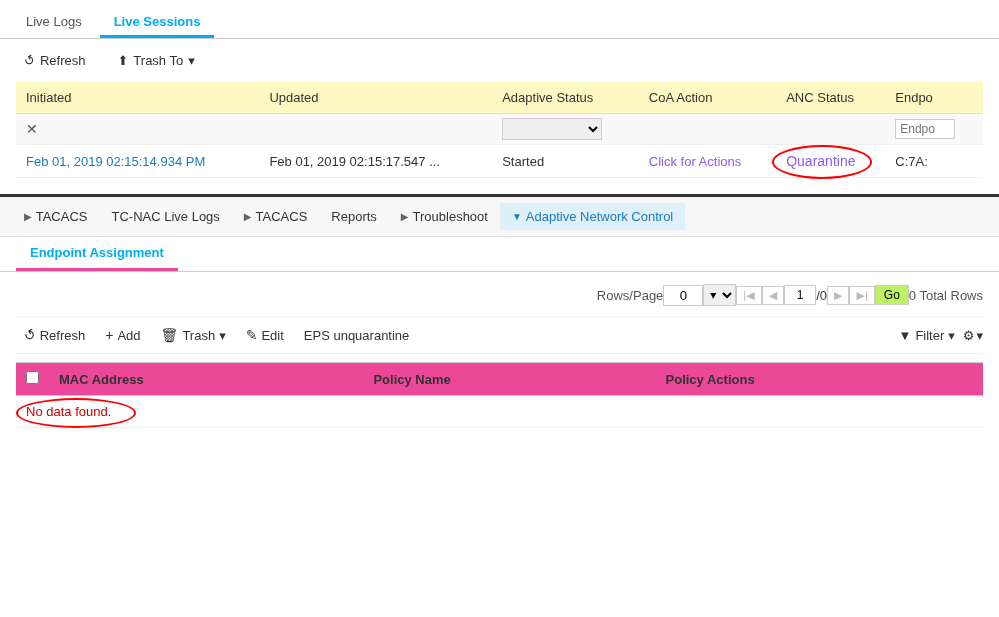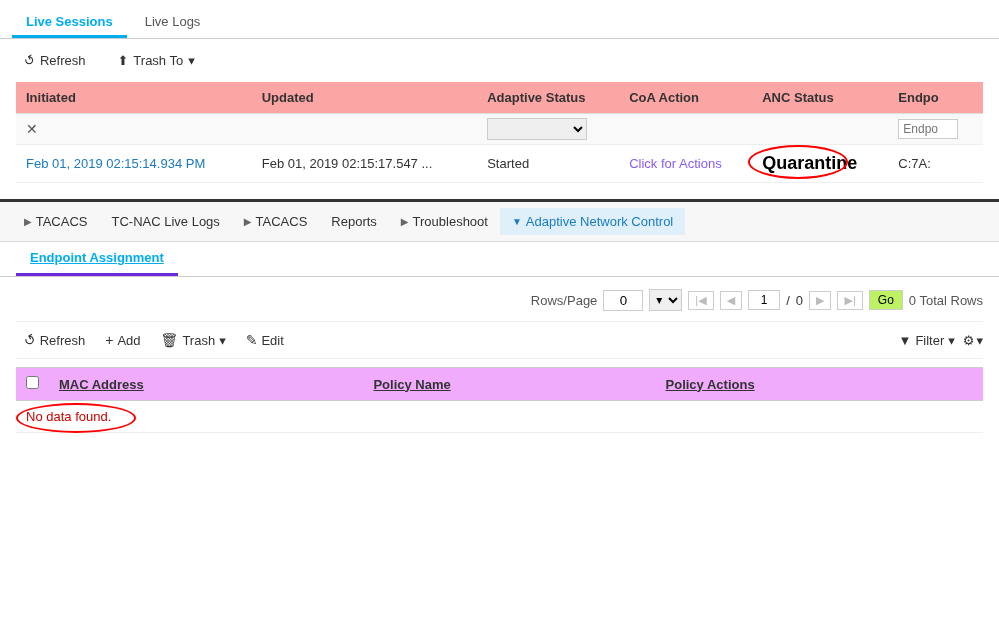--- a/index.html
+++ b/index.html
@@ -10,97 +10,97 @@
     .top-tab { padding: 6px 14px; cursor: pointer; font-size: 13px; color: #555; border-bottom: 3px solid transparent; margin-right: 4px; }
     .top-tab.active { color: #00adef; border-bottom: 3px solid #00adef; font-weight: bold; }
 
     
     .section1 { padding: 10px 16px 16px; border-bottom: 3px solid #333; }
     .toolbar1 { display: flex; align-items: center; gap: 16px; margin-bottom: 10px; }
     .btn-refresh, .btn-export { display: flex; align-items: center; gap: 5px; background: none; border: none; cursor: pointer; color: #333; font-size: 13px; padding: 4px 8px; }
 
     
     .data-table { width: 100%; border-collapse: collapse; font-size: 13px; }
-    .data-table th { text-align: left; padding: 8px 10px; background: #fca5a5; border-bottom: 1px solid #ddd; font-weight: bold; color: #333; white-space: nowrap; }
+    .data-table th { text-align: left; padding: 8px 10px; background: #fef9c3; border-bottom: 1px solid #ddd; font-weight: normal; color: #333; white-space: nowrap; }
     .data-table td { padding: 8px 10px; border-bottom: 1px solid #eee; vertical-align: middle; }
     .data-table .filter-row td { padding: 4px 10px; background: #f9f9f9; }
 
     .link-blue { color: #1a7bbf; text-decoration: none; cursor: pointer; }
 
     .session-status-select { border: 1px solid #ccc; padding: 2px 4px; font-size: 12px; width: 100px; }
 
     
     .quarantine-wrapper { position: relative; display: inline-block; }
-    .quarantine-text { font-size: 18px; color: #000000; font-weight: bold; }
+    .quarantine-text { font-size: 14px; color: #8b5cf6; }
     .quarantine-circle {
       position: absolute;
       top: -8px; left: -14px;
       width: 100px; height: 34px;
       border: 2px solid red;
       border-radius: 50%;
       pointer-events: none;
     }
 
     
     .section2 { padding: 0; }
 
     .nav-bar { display: flex; align-items: center; padding: 6px 12px; border-bottom: 1px solid #ddd; background: #f7f7f7; gap: 0; }
     .nav-item { padding: 6px 12px; cursor: pointer; font-size: 13px; color: #333; display: flex; align-items: center; gap: 4px; white-space: nowrap; }
     .nav-item.active-nav { background: #e0f0fa; color: #1a7bbf; }
     .nav-item .arrow { font-size: 10px; color: #666; }
     .nav-item .dropdown-arrow { font-size: 10px; }
 
     .sub-tabs { display: flex; align-items: flex-end; padding: 0 16px; border-bottom: 1px solid #ccc; }
     .sub-tab { padding: 8px 14px; cursor: pointer; font-size: 13px; color: #555; border-bottom: 3px solid transparent; }
-    .sub-tab.active { color: #00adef; border-bottom: 3px solid #6d28d9; font-weight: bold; text-decoration: underline; }
+    .sub-tab.active { color: #00adef; border-bottom: 3px solid #ec4899; font-weight: bold; }
 
     .section2-body { padding: 12px 16px; }
     .list-title { font-size: 16px; font-weight: bold; margin-bottom: 10px; }
 
-    .list-controls { display: flex; align-items: center; justify-content: flex-end; gap: 6px; margin-bottom: 10px; font-size: 13px; }
+    .list-controls { display: flex; align-items: center; justify-content: flex-end; margin-bottom: 10px; font-size: 13px; }
     .rows-per-page-label { color: #555; }
     .rows-input { width: 40px; border: 1px solid #ccc; padding: 2px 4px; text-align: center; }
     .rows-select { border: 1px solid #ccc; padding: 2px 2px; font-size: 12px; }
     .nav-btn { background: none; border: 1px solid #ccc; padding: 2px 6px; cursor: pointer; font-size: 11px; color: #555; }
     .nav-btn:disabled { color: #bbb; cursor: default; }
     .page-input { width: 32px; border: 1px solid #ccc; padding: 2px 4px; text-align: center; font-size: 12px; }
     .go-btn { border: 1px solid #ccc; background: #bef264; padding: 2px 8px; cursor: pointer; font-size: 12px; }
     .total-rows-label { color: #555; }
 
     .list-toolbar { display: flex; align-items: center; gap: 4px; margin-bottom: 8px; padding: 6px 0; border-bottom: 1px solid #eee; border-top: 1px solid #eee; }
     .tool-btn { display: flex; align-items: center; gap: 4px; background: none; border: none; cursor: pointer; color: #333; font-size: 13px; padding: 4px 8px; }
     .tool-btn .icon { font-size: 14px; }
     .right-tools { margin-left: auto; display: flex; align-items: center; gap: 8px; }
     .filter-btn { display: flex; align-items: center; gap: 4px; background: none; border: none; cursor: pointer; font-size: 13px; color: #333; }
     .gear-btn { display: flex; align-items: center; gap: 2px; background: none; border: none; cursor: pointer; font-size: 13px; color: #333; }
 
     .list-table { width: 100%; border-collapse: collapse; font-size: 13px; }
-    .list-table th { text-align: left; padding: 8px 10px; background: #f0abfc; border-bottom: 1px solid #ccc; border-top: 1px solid #ccc; font-weight: bold; color: #333; text-decoration: underline; }
+    .list-table th { text-align: left; padding: 8px 10px; background: #ec4899; border-bottom: 1px solid #ccc; border-top: 1px solid #ccc; font-weight: bold; color: #333; }
     .list-table td { padding: 8px 10px; border-bottom: 1px solid #eee; vertical-align: middle; }
 
     .checkbox-cell { width: 30px; }
     .no-data { color: #cc0000; font-size: 13px; position: relative; display: inline-block; }
     .no-data-circle {
       position: absolute;
       top: -6px; left: -10px;
       width: 120px; height: 30px;
       border: 2px solid red;
       border-radius: 50%;
       pointer-events: none;
     }
 
     .x-mark { color: #555; font-size: 14px; cursor: pointer; }
     .spin-icon { display: inline-block; transform: rotate(-30deg); }
   </style>
 </head>
 <body>
 
 <div class="top-tabs">
+  <div class="top-tab">Live Logs</div>
   <div class="top-tab active">Live Sessions</div>
-  <div class="top-tab">Live Logs</div>
 </div>
 
 <div class="section1">
   <div class="toolbar1">
     <button class="btn-refresh">
       <span class="spin-icon">↺</span>
       <span>Refresh</span>
     </button>
     <button class="btn-export">
       <span>⬆</span>
@@ -214,20 +214,23 @@
         <span>Add</span>
       </button>
       <button class="tool-btn">
         <span class="icon">🗑</span>
         <span>Trash</span>
         <span>▾</span>
       </button>
       <button class="tool-btn">
         <span class="icon">✎</span>
         <span>Edit</span>
+      </button>
+      <button class="tool-btn">
+        <span>EPS unquarantine</span>
       </button>
       <div class="right-tools">
         <button class="filter-btn">
           <span>▼</span>
           <span>Filter</span>
           <span>▾</span>
         </button>
         <button class="gear-btn">
           <span>⚙</span>
           <span>▾</span>

